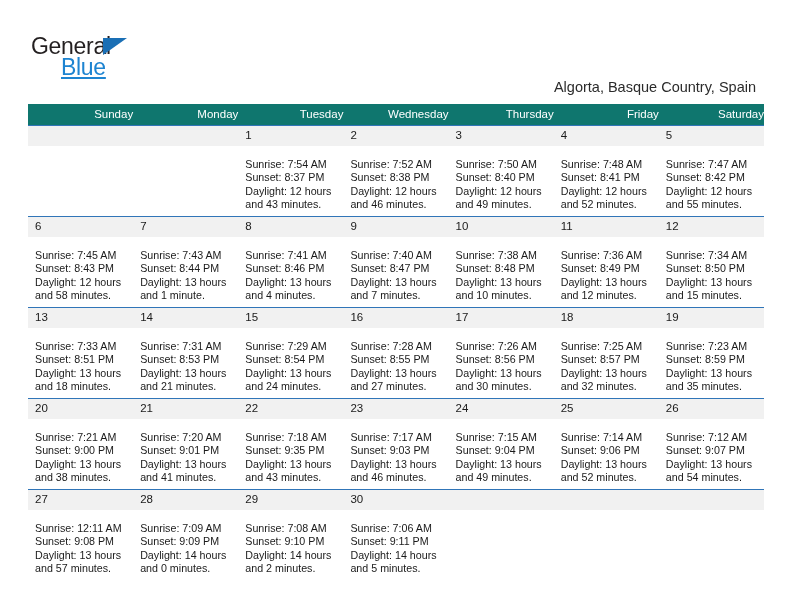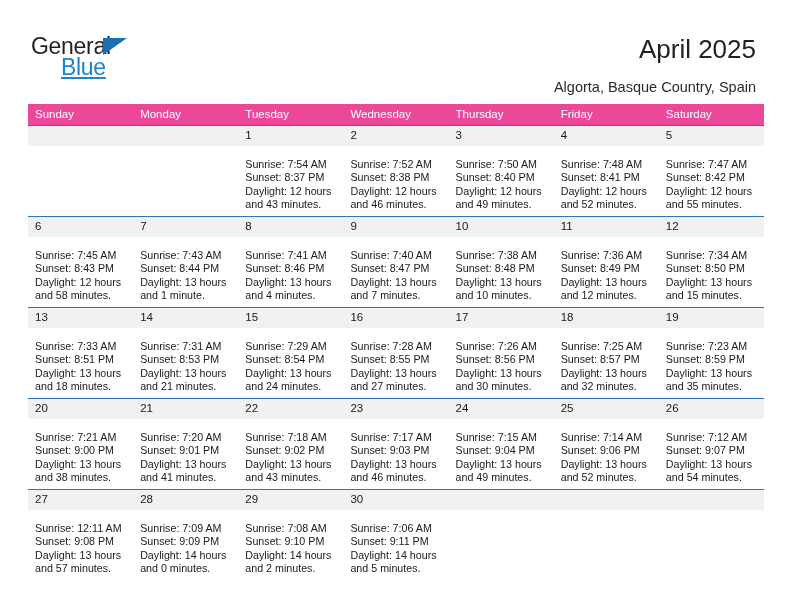--- a/index.html
+++ b/index.html
@@ -88,25 +88,25 @@
     left: 28px;
     top: 104px;
     width: 736px;
   }
   table.cal {
     width: 736px;
     border-collapse: collapse;
     table-layout: fixed;
   }
   table.cal th {
-    background: #ec4899;
+    background: #0f766e;
     color: #ffffff;
     font-size: 11.5px;
     font-weight: normal;
-    text-align: left;
+    text-align: right;
     padding: 4px 0 5px 7px;
     height: 12px;
     border: none;
   }
   table.cal td {
     vertical-align: top;
     padding: 0;
     border: none;
     border-top: 1px solid #3075b8;
     height: 90px;
@@ -145,21 +145,20 @@
 <div class="page">
 
   <div class="topbar">
 
     <div class="logo">
       <span class="logo-general">General</span>
       <span class="logo-tri"></span>
       <span class="logo-blue">Blue</span>
     </div>
 
-    <div class="title">April 2025</div>
     <div class="subtitle">Algorta, Basque Country, Spain</div>
   </div>
 
   <div class="calendar">
     <table class="cal">
       <thead>
         <tr>
           <th>Sunday</th>
           <th>Monday</th>
           <th>Tuesday</th>
@@ -395,21 +394,21 @@
                   <div>Sunset: 9:01 PM</div>
                   <div class="wrap">Daylight: 13 hours and 41 minutes.</div>
                 </div>
               </div>
             </td>
             <td>
               <div class="cell">
                 <div class="daynum">22</div>
                 <div class="info">
                   <div>Sunrise: 7:18 AM</div>
-                  <div>Sunset: 9:02 PM</div>
+                  <div>Sunset: 9:35 PM</div>
                   <div class="wrap">Daylight: 13 hours and 43 minutes.</div>
                 </div>
               </div>
             </td>
             <td>
               <div class="cell">
                 <div class="daynum">23</div>
                 <div class="info">
                   <div>Sunrise: 7:17 AM</div>
                   <div>Sunset: 9:03 PM</div>

